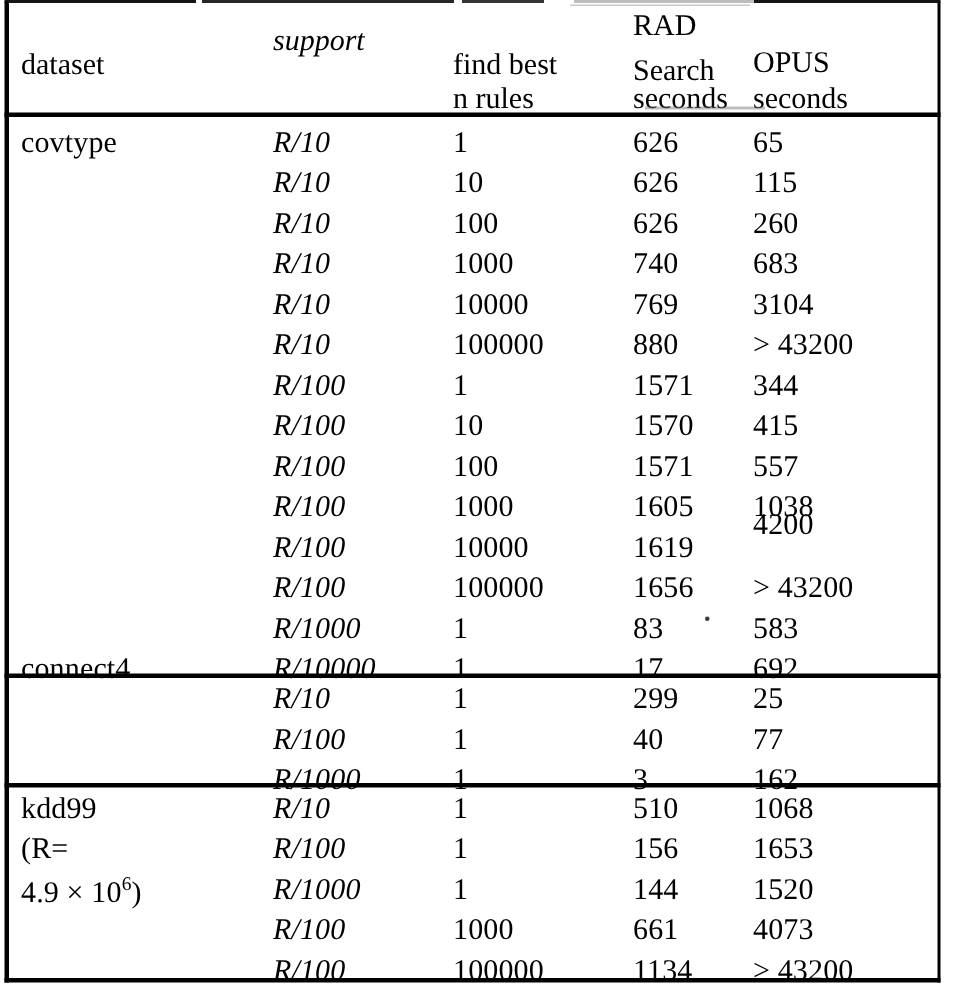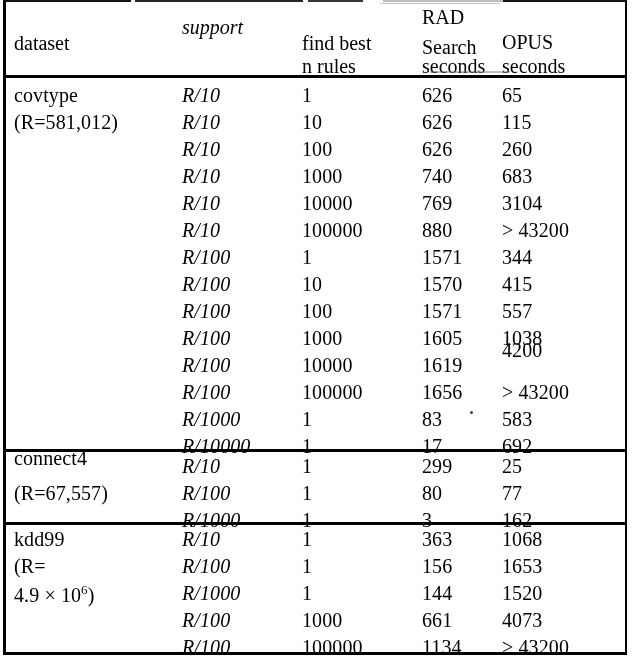--- a/index.html
+++ b/index.html
@@ -141,21 +141,20 @@
   <div class="head-cell col-rad" style="top:36px">Search</div>
   <div class="head-cell col-rad" style="top:55px">seconds</div>
 
   <div class="head-cell col-opus" style="top:31px">OPUS</div>
   <div class="head-cell col-opus" style="top:55px">seconds</div>
 
   <div class="hr r-head"></div>
   <div class="hr-smudge" style="left:430px; top:71px; width:80px;"></div>
 
   <div class="cell col-dataset" style="top:85px">covtype</div>
-  <div class="cell col-dataset" style="top:112px">(R=581,012)</div>
 
   <div class="cell col-support" style="top:85px">R/10</div>
   <div class="cell col-nrules" style="top:85px">1</div>
   <div class="cell col-rad" style="top:85px">626</div>
   <div class="cell col-opus" style="top:85px">65</div>
 
   <div class="cell col-support" style="top:112px">R/10</div>
   <div class="cell col-nrules" style="top:112px">10</div>
   <div class="cell col-rad" style="top:112px">626</div>
   <div class="cell col-opus" style="top:112px">115</div>
@@ -216,47 +215,46 @@
   <div class="cell col-opus" style="top:409px">583</div>
   <div class="ink-dot"></div>
 
   <div class="cell col-support" style="top:436px">R/10000</div>
   <div class="cell col-nrules" style="top:436px">1</div>
   <div class="cell col-rad" style="top:436px">17</div>
   <div class="cell col-opus" style="top:436px">692</div>
 
   <div class="hr r-conn"></div>
 
-  <div class="cell col-dataset" style="top:448px">connect4</div>
-  <div class="cell col-dataset" style="top:483px">(R=67,557)</div>
+  <div class="cell col-dataset" style="top:436px">connect4</div>
 
   <div class="cell col-support" style="top:456px">R/10</div>
   <div class="cell col-nrules" style="top:456px">1</div>
   <div class="cell col-rad" style="top:456px">299</div>
   <div class="cell col-opus" style="top:456px">25</div>
 
   <div class="cell col-support" style="top:483px">R/100</div>
   <div class="cell col-nrules" style="top:483px">1</div>
-  <div class="cell col-rad" style="top:483px">80</div>
+  <div class="cell col-rad" style="top:483px">40</div>
   <div class="cell col-opus" style="top:483px">77</div>
 
   <div class="cell col-support" style="top:510px">R/1000</div>
   <div class="cell col-nrules" style="top:510px">1</div>
   <div class="cell col-rad" style="top:510px">3</div>
   <div class="cell col-opus" style="top:510px">162</div>
 
   <div class="hr r-kdd"></div>
 
   <div class="cell col-dataset" style="top:529px">kdd99</div>
   <div class="cell col-dataset" style="top:556px">(R=</div>
   <div class="cell col-dataset" style="top:585px"><span>4.9 × 10</span><span class="sup">6</span><span>)</span></div>
 
   <div class="cell col-support" style="top:529px">R/10</div>
   <div class="cell col-nrules" style="top:529px">1</div>
-  <div class="cell col-rad" style="top:529px">363</div>
+  <div class="cell col-rad" style="top:529px">510</div>
   <div class="cell col-opus" style="top:529px">1068</div>
 
   <div class="cell col-support" style="top:556px">R/100</div>
   <div class="cell col-nrules" style="top:556px">1</div>
   <div class="cell col-rad" style="top:556px">156</div>
   <div class="cell col-opus" style="top:556px">1653</div>
 
   <div class="cell col-support" style="top:583px">R/1000</div>
   <div class="cell col-nrules" style="top:583px">1</div>
   <div class="cell col-rad" style="top:583px">144</div>

